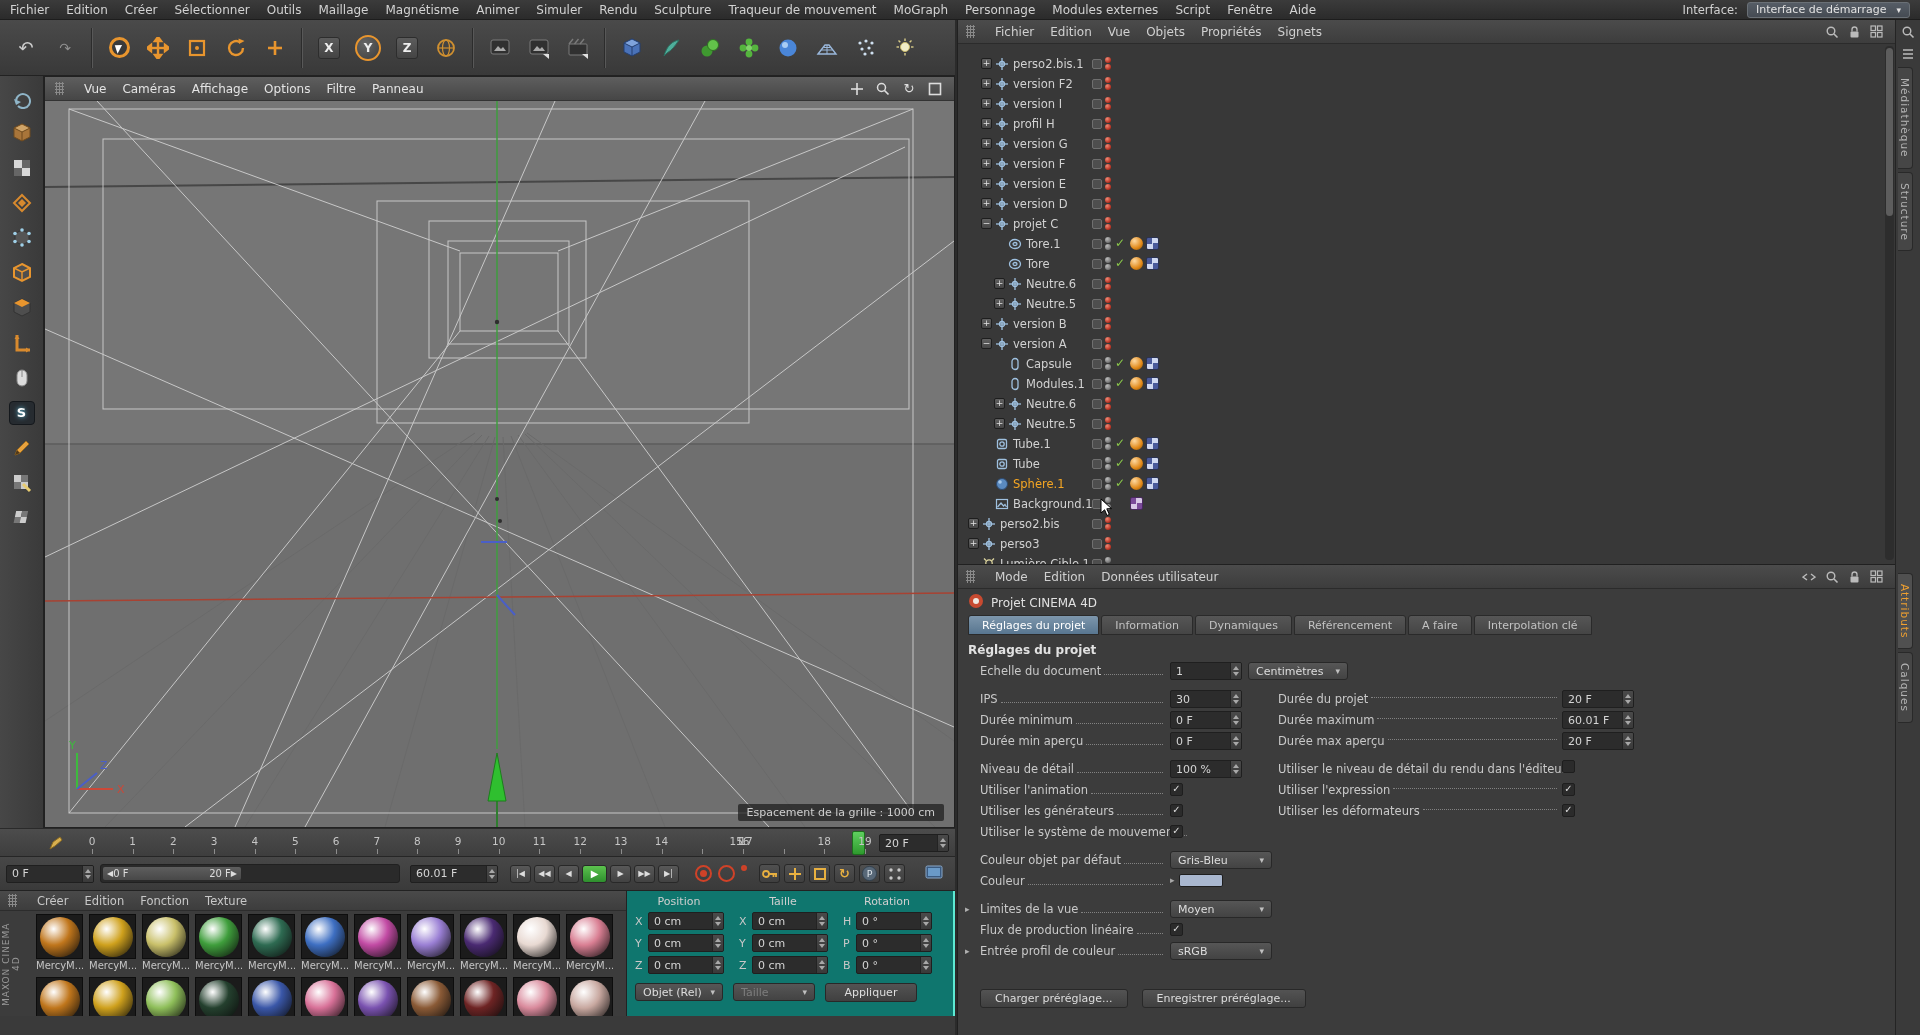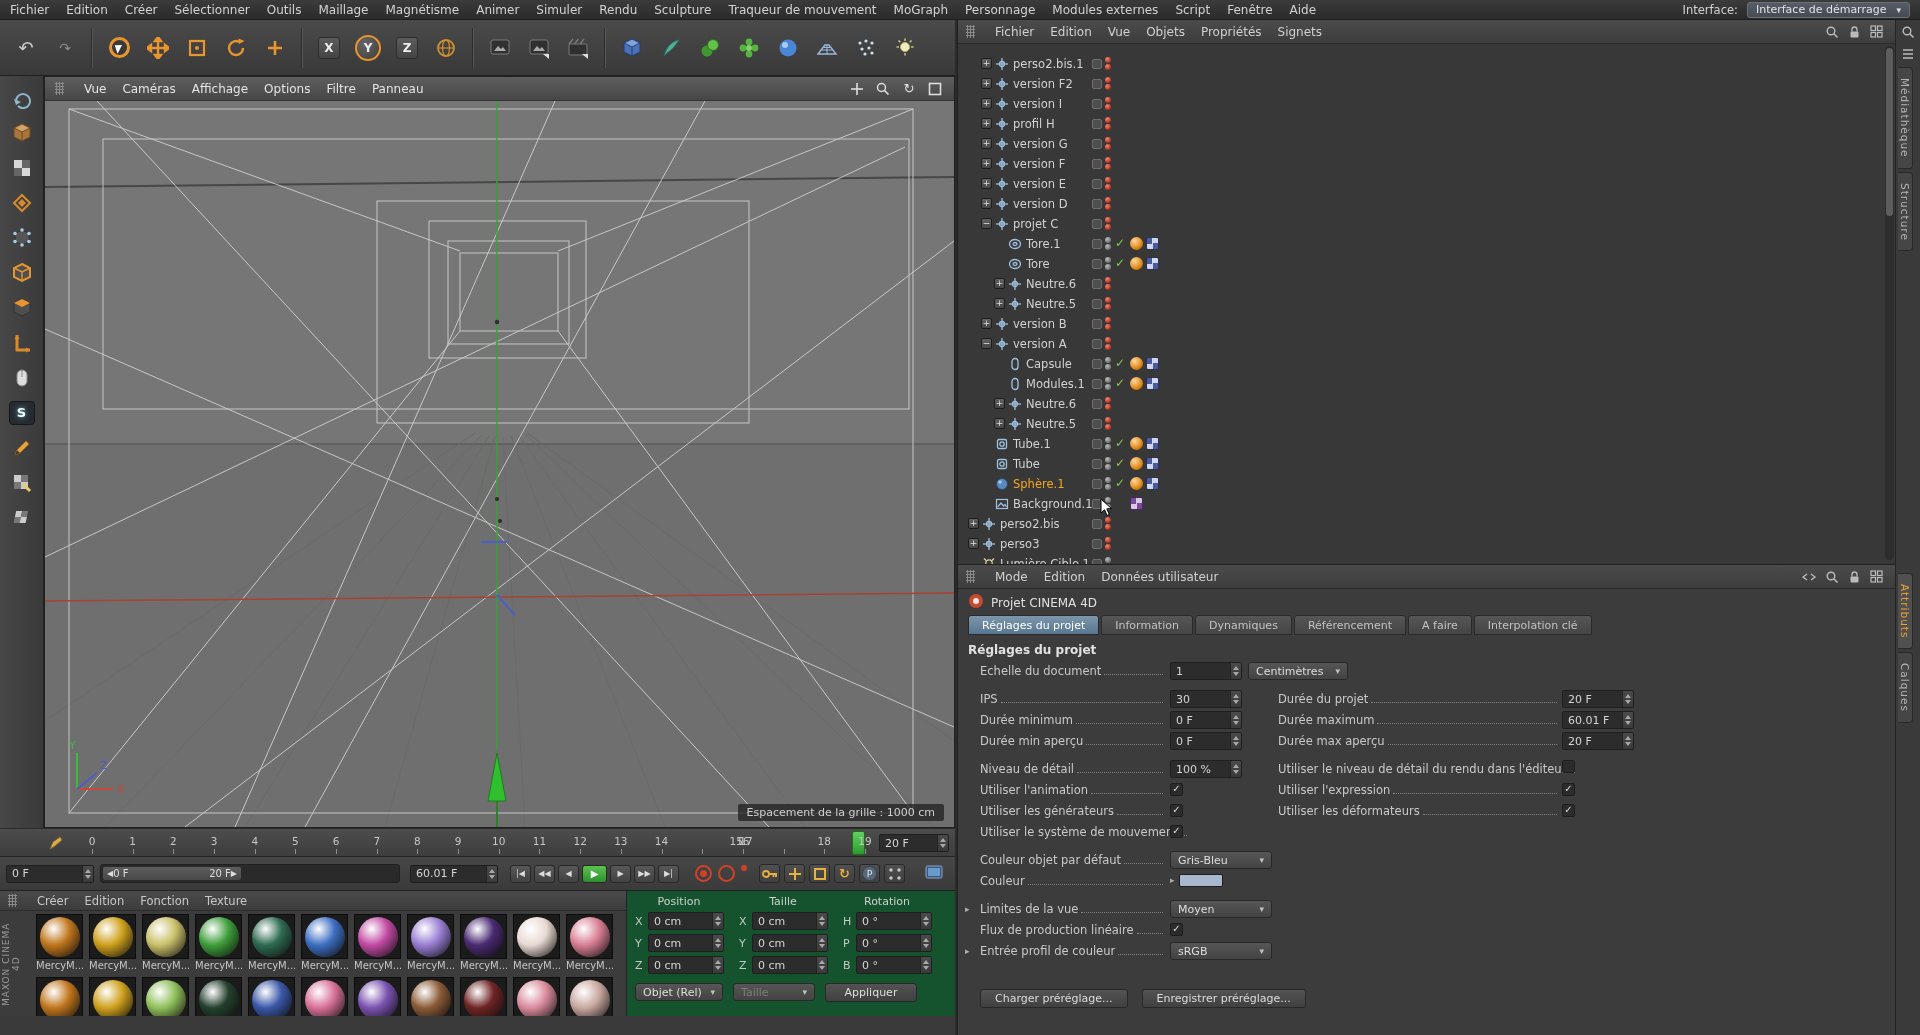--- a/index.html
+++ b/index.html
@@ -76,21 +76,21 @@
   #mat-menu{height:20px;background:linear-gradient(#4a4a4a,#3d3d3d);border-bottom:1px solid #2c2c2c;display:flex;align-items:center;gap:16px;padding:0 8px;font-size:11.5px}
   #mat-row1{position:absolute;left:36px;top:23px;display:flex;gap:6px}
   #mat-row2{position:absolute;left:36px;top:86px;display:flex;gap:6px}
   .mat{width:47px}
   .mat-ball{width:47px;height:45px;background:#1b1b1b;border:1px solid #0d0d0d;display:flex;align-items:center;justify-content:center}
   .mat-sphere{width:40px;height:40px;border-radius:50%}
   .mat-label{font-size:10px;color:#c4c4c4;text-align:center;width:47px;overflow:hidden;white-space:nowrap;margin-top:1px}
   #brand{position:absolute;left:1px;top:24px;height:98px;writing-mode:vertical-rl;transform:rotate(180deg);font-size:9px;letter-spacing:1px;color:#9a9a9a;text-align:center}
 
   
-  #coords{position:absolute;left:627px;top:891px;width:330px;height:125px;background:#14532d;border-right:1px solid #5eead4}
+  #coords{position:absolute;left:627px;top:891px;width:330px;height:125px;background:#0f766e;border-right:4px solid #5eead4}
   .coord-head{position:absolute;top:4px;width:88px;text-align:center;font-size:11px;color:#cfcfcf}
   .coord-axis{position:absolute;font-size:11px;color:#c8c8c8;width:12px}
   #coords-footer{position:absolute;left:8px;top:92px;display:flex;gap:10px}
 
   
   #statusbar{position:absolute;left:0;top:1016px;width:957px;height:19px;background:linear-gradient(#dadada,#aeaeae);color:#1a1a1a;font-size:11.5px;display:flex;align-items:center;padding:0 9px;border-top:1px solid #7e7e7e}
 
   
   #om{position:absolute;left:957px;top:20px;width:938px;height:545px;background:#383838;border-left:1px solid #202020;border-bottom:1px solid #202020}
   .panelmenu{display:flex;align-items:center;gap:16px;height:24px;padding:0 8px;background:linear-gradient(#4b4b4b,#3d3d3d);border-bottom:1px solid #2b2b2b;font-size:12px;color:#d0d0d0}
@@ -118,21 +118,21 @@
   #attr-project{position:absolute;left:10px;top:28px;display:flex;align-items:center;gap:7px;font-size:12px;color:#e0e0e0}
   #attr-tabs{position:absolute;left:10px;top:50px;display:flex}
   .atab{height:20px;padding:0 13px;display:flex;align-items:center;background:linear-gradient(#565656,#454545);border:1px solid #2a2a2a;border-radius:3px 3px 0 0;font-size:11px;color:#c2c2c2;margin-right:2px;white-space:nowrap}
   .atab.active{background:linear-gradient(#7d96ac,#587690);color:#fff}
   #attr-section{position:absolute;left:10px;top:78px;font-weight:bold;color:#e2e2e2;font-size:12px}
   #attr-rows{position:absolute;left:0;top:96px;width:938px}
   .arow{position:relative;height:21px}
   .agap{height:7px}
   .c-exp{position:absolute;left:7px;top:5px;color:#b2b2b2;font-size:9px}
   .c-label{position:absolute;left:22px;width:186px;top:3px;display:flex;align-items:baseline}
-  .c-rlabel{position:absolute;left:320px;width:282px;top:3px;display:flex;align-items:flex-end}
+  .c-rlabel{position:absolute;left:320px;width:282px;top:3px;display:flex;align-items:center}
   .c-label .t,.c-rlabel .t{font-size:11.5px;color:#c9c9c9;white-space:nowrap}
   .leader{flex:1;border-bottom:1px dotted #828282;margin:0 3px 3px 3px;min-width:6px}
   .c-ctl{position:absolute;left:212px;top:1px}
   .c-unit{position:absolute;left:290px;top:1px}
   .c-rctl{position:absolute;left:604px;top:1px}
   .arow .abtn{position:absolute;left:22px;top:0;width:292px}
   .swatch-wrap{display:inline-flex;align-items:center;gap:4px}
   .mini-exp{font-size:9px;color:#aaa}
   .swatch{width:44px;height:13px;border:1px solid #1e1e1e;border-radius:2px;display:inline-block}
   #attr-footer{position:absolute;left:22px;top:424px;display:flex;gap:14px}

